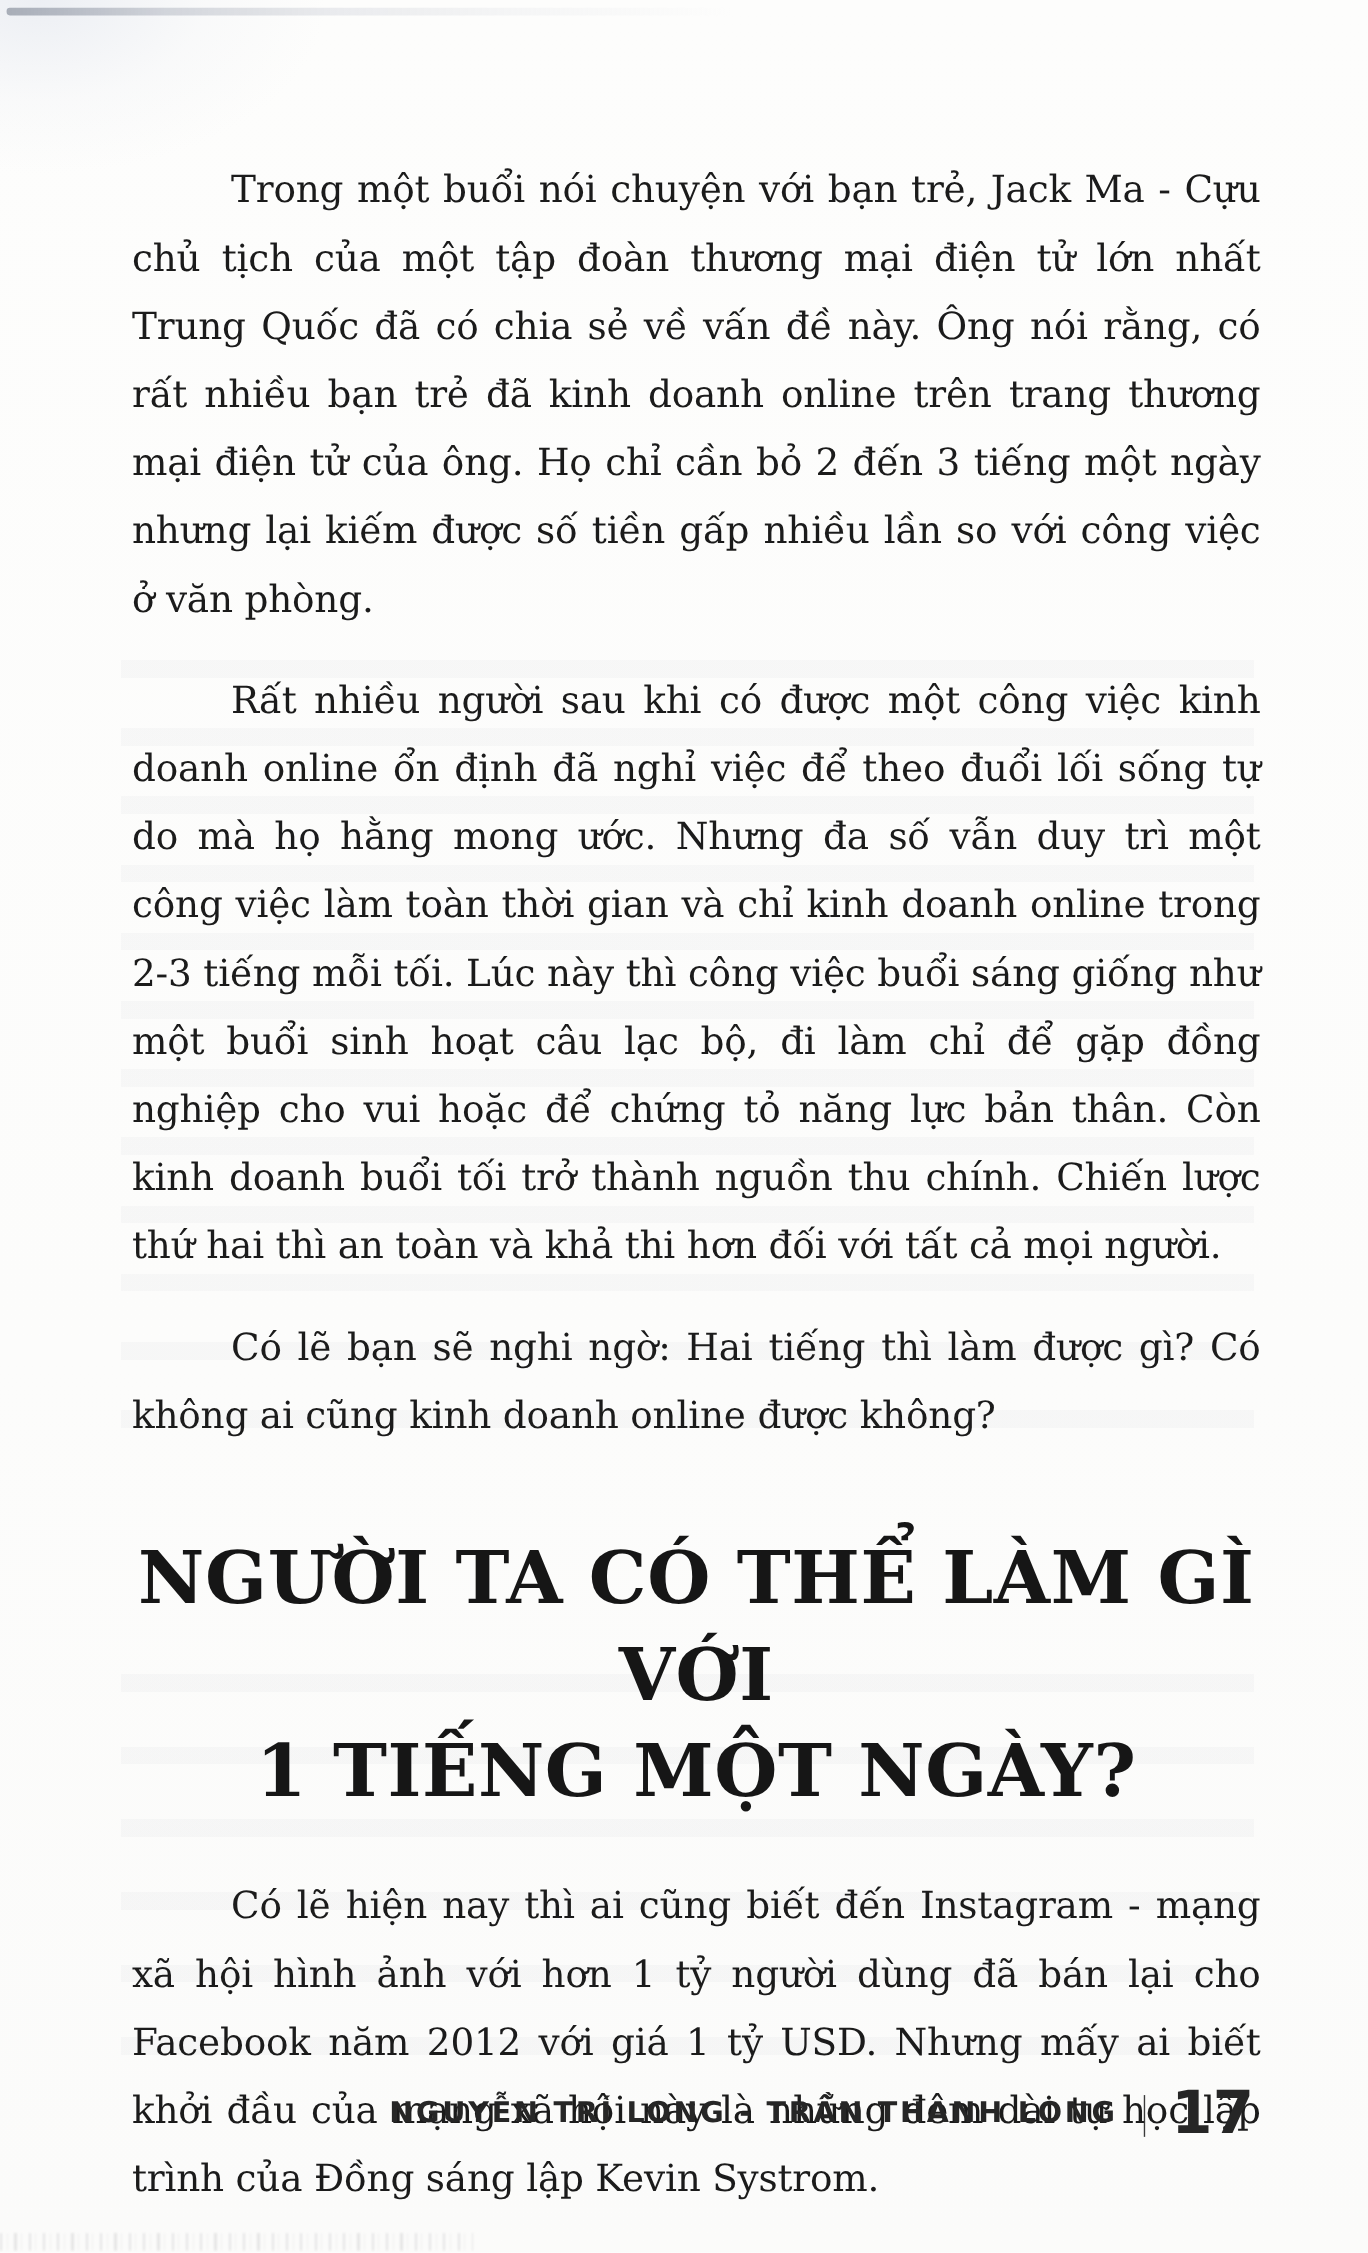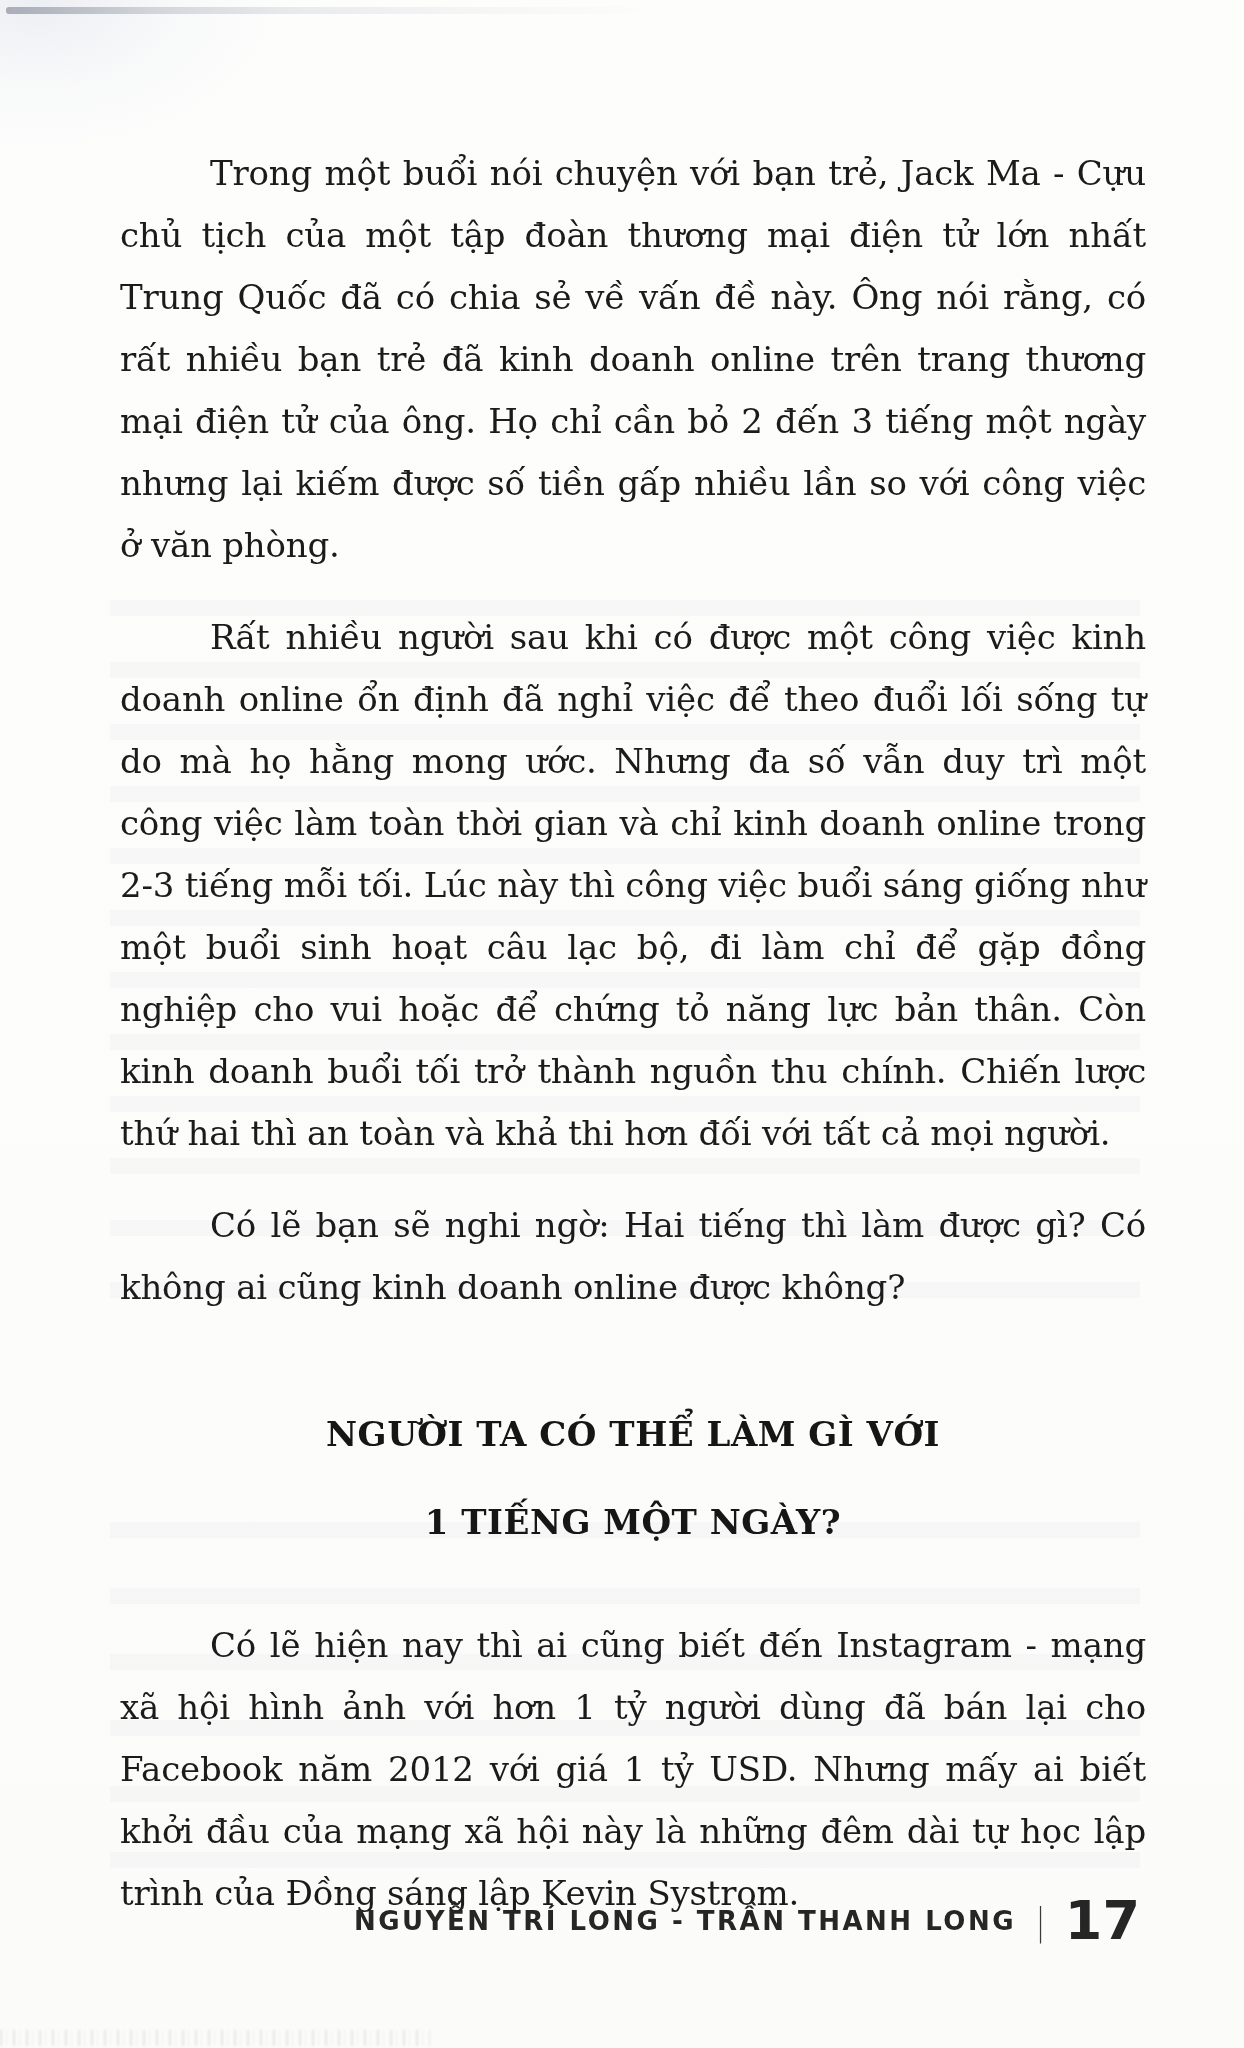--- a/index.html
+++ b/index.html
@@ -64,21 +64,21 @@
     text-align: justify;
     text-indent: 90px;
     letter-spacing: -0.2px;
     color: #1b1b1b;
     margin-bottom: 30px;
   }
   .section-heading {
     margin-top: 72px;
     margin-bottom: 48px;
     text-align: center;
-    font-size: 34px;
+    font-size: 66px;
     line-height: 88px;
     font-weight: bold;
     letter-spacing: 0.5px;
     color: #161616;
   }
   .page-footer {
     position: absolute;
     right: 104px;
     bottom: 96px;
     display: flex;

